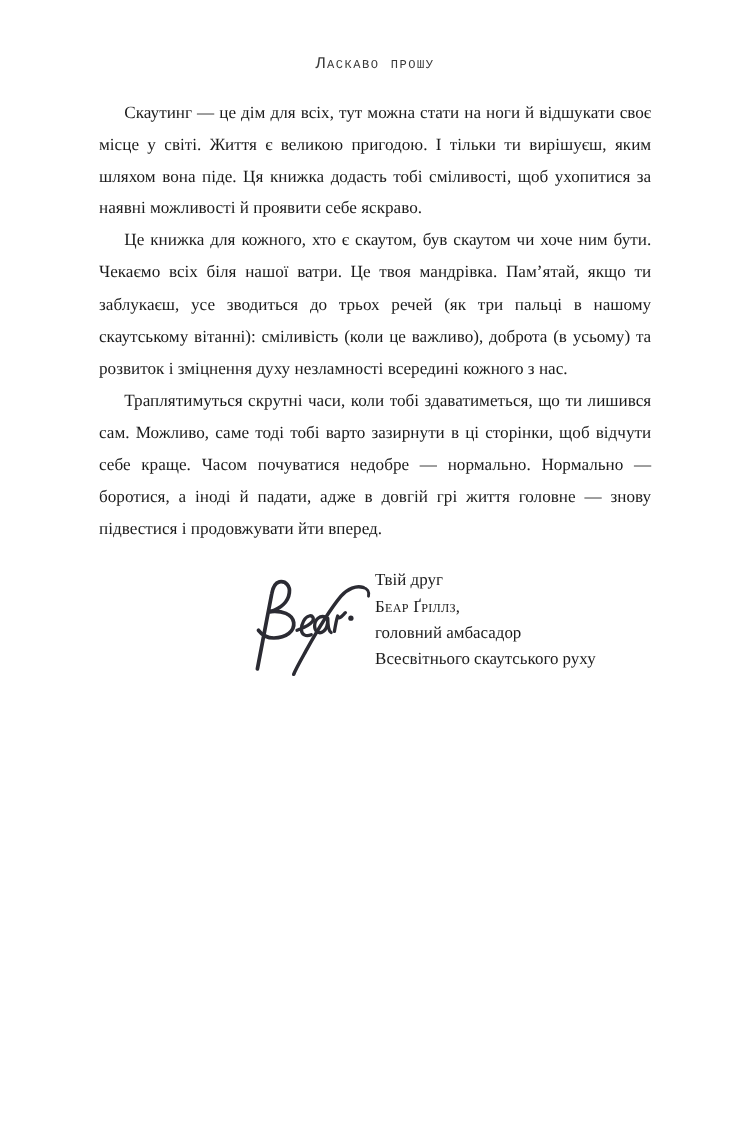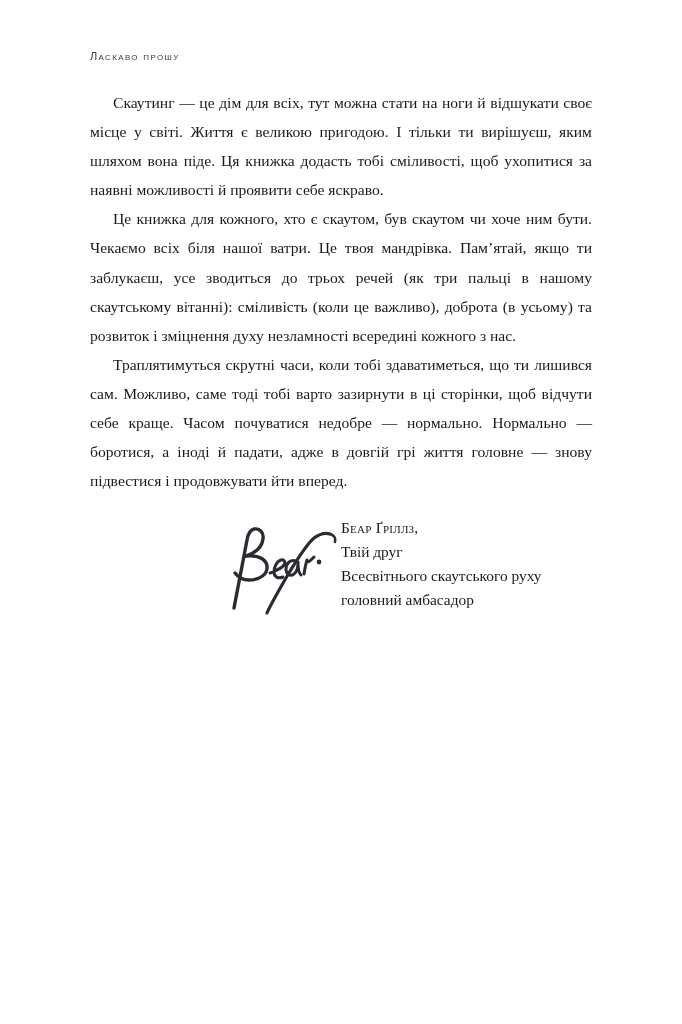--- a/index.html
+++ b/index.html
@@ -23,23 +23,23 @@
     height: 1024px;
     box-sizing: border-box;
   }
 
   
   .running-header {
     position: absolute;
     top: 50px;
     left: 90px;
     width: 502px;
-    text-align: left;
-    font-family: Liberation Sans, sans-serif;
-    font-size: 11px;
+    text-align: center;
+    font-family: Liberation Mono, monospace;
+    font-size: 15px;
     font-variant: small-caps;
     letter-spacing: 1.35px;
     color: #3a3a3a;
     white-space: nowrap;
   }
 
   
   .text-column {
     position: absolute;
     top: 88px;
@@ -130,21 +130,21 @@
 
         <circle cx="101" cy="46" r="2.4" fill="#2b2b33" stroke="none"></circle>
 
         <path d="M112 18 C106 16 98 19 92 26 C82 38 70 58 60 76 C55 85 51 92 49 97" stroke-width="3.2"></path>
 
         <path d="M112 18 C116 19 118 22 117 26" stroke-width="2.6"></path>
       </svg>
     </div>
 
     <div class="signature-lines">
+      <p class="sig-line">Твій друг</p>
       <p class="sig-line smallcaps">Беар Ґріллз,</p>
-      <p class="sig-line">Твій друг</p>
+      <p class="sig-line">головний амбасадор</p>
       <p class="sig-line">Всесвітнього скаутського руху</p>
-      <p class="sig-line">головний амбасадор</p>
     </div>
 
   </div>
 
 </div>
 
 </body></html>

